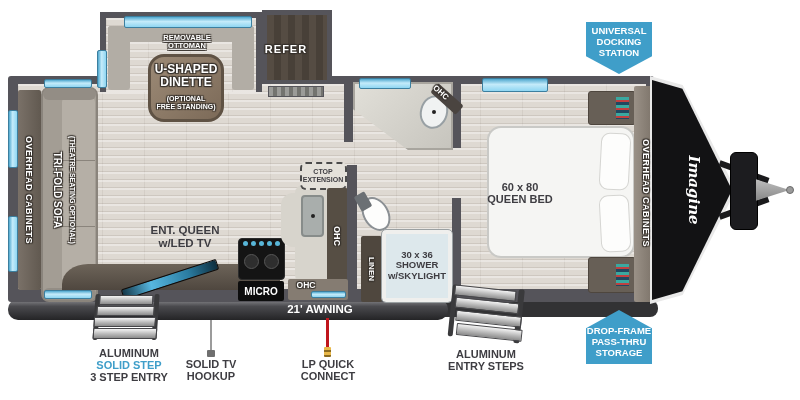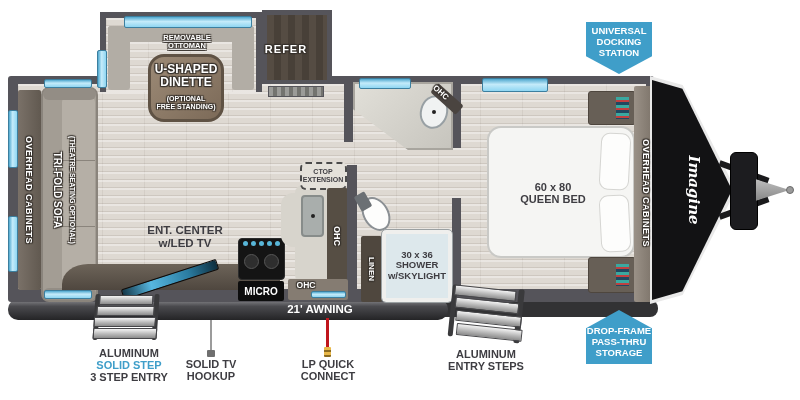--- a/index.html
+++ b/index.html
@@ -175,33 +175,33 @@
 <div class="ctext wlbl" style="left:187px;top:42px;font-size:7.5px;text-decoration:underline;">REMOVABLE
 OTTOMAN</div>
 <div class="ctext wlbl" style="left:186px;top:76px;font-size:12px;">U-SHAPED
 DINETTE</div>
 <div class="ctext wlbl" style="left:186px;top:103px;font-size:7px;">(OPTIONAL
 FREE STANDING)</div>
 <div class="ctext wlbl" style="left:286px;top:49px;font-size:11px;letter-spacing:1px;">REFER</div>
 <div class="vtext wlbl" style="left:29px;top:190px;font-size:9px;letter-spacing:.5px;">OVERHEAD CABINETS</div>
 <div class="vtext wlbl" style="left:57px;top:190px;font-size:10px;">TRI-FOLD SOFA</div>
 <div class="vtext wlbl" style="left:72px;top:190px;font-size:7px;">(THEATRE SEATING OPTIONAL)</div>
-<div class="ctext dlbl" style="left:185px;top:237px;font-size:11.5px;">ENT. CENTER
+<div class="ctext dlbl" style="left:185px;top:237px;font-size:11.5px;">ENT. QUEEN
 w/LED TV</div>
 <div class="ctext" style="left:261px;top:291px;font-size:10px;font-weight:bold;color:#fff;">MICRO</div>
 <div class="ctext dlbl" style="left:323px;top:176px;font-size:7px;">CTOP
 EXTENSION</div>
 <div class="vtext wlbl" style="left:337px;top:236px;font-size:9px;">OHC</div>
 <div class="ctext wlbl" style="left:306px;top:286px;font-size:8.5px;">OHC</div>
 <div class="abs wlbl" style="left:432px;top:88px;font-size:8px;transform:rotate(42deg);">OHC</div>
 <div class="vtext wlbl" style="left:371px;top:269px;font-size:8px;">LINEN</div>
 <div class="ctext dlbl" style="left:417px;top:266px;font-size:9.5px;">30 x 36
 SHOWER
 w/SKYLIGHT</div>
-<div class="ctext dlbl" style="left:553px;top:193px;font-size:11px;">60 x 80
+<div class="ctext dlbl" style="left:520px;top:193px;font-size:11px;">60 x 80
 QUEEN BED</div>
 <div class="vtext wlbl" style="left:646px;top:193px;font-size:9px;letter-spacing:.5px;">OVERHEAD CABINETS</div>
 <div class="vtext" style="left:694px;top:190px;font-size:15px;color:#fff;
             font-family:'DejaVu Serif',serif;font-style:italic;font-weight:bold;">Imagine</div>
 <div class="ctext" style="left:320px;top:309px;font-size:11.5px;font-weight:bold;color:#fff;">21' AWNING</div>
 <div class="ctext dlbl" style="left:129px;top:353px;font-size:11px;">ALUMINUM</div>
 <div class="ctext dlbl blue" style="left:129px;top:365px;font-size:11px;">SOLID STEP</div>
 <div class="ctext dlbl" style="left:129px;top:377px;font-size:11px;">3 STEP ENTRY</div>
 <div class="ctext dlbl" style="left:211px;top:370px;font-size:11px;">SOLID TV
 HOOKUP</div>

